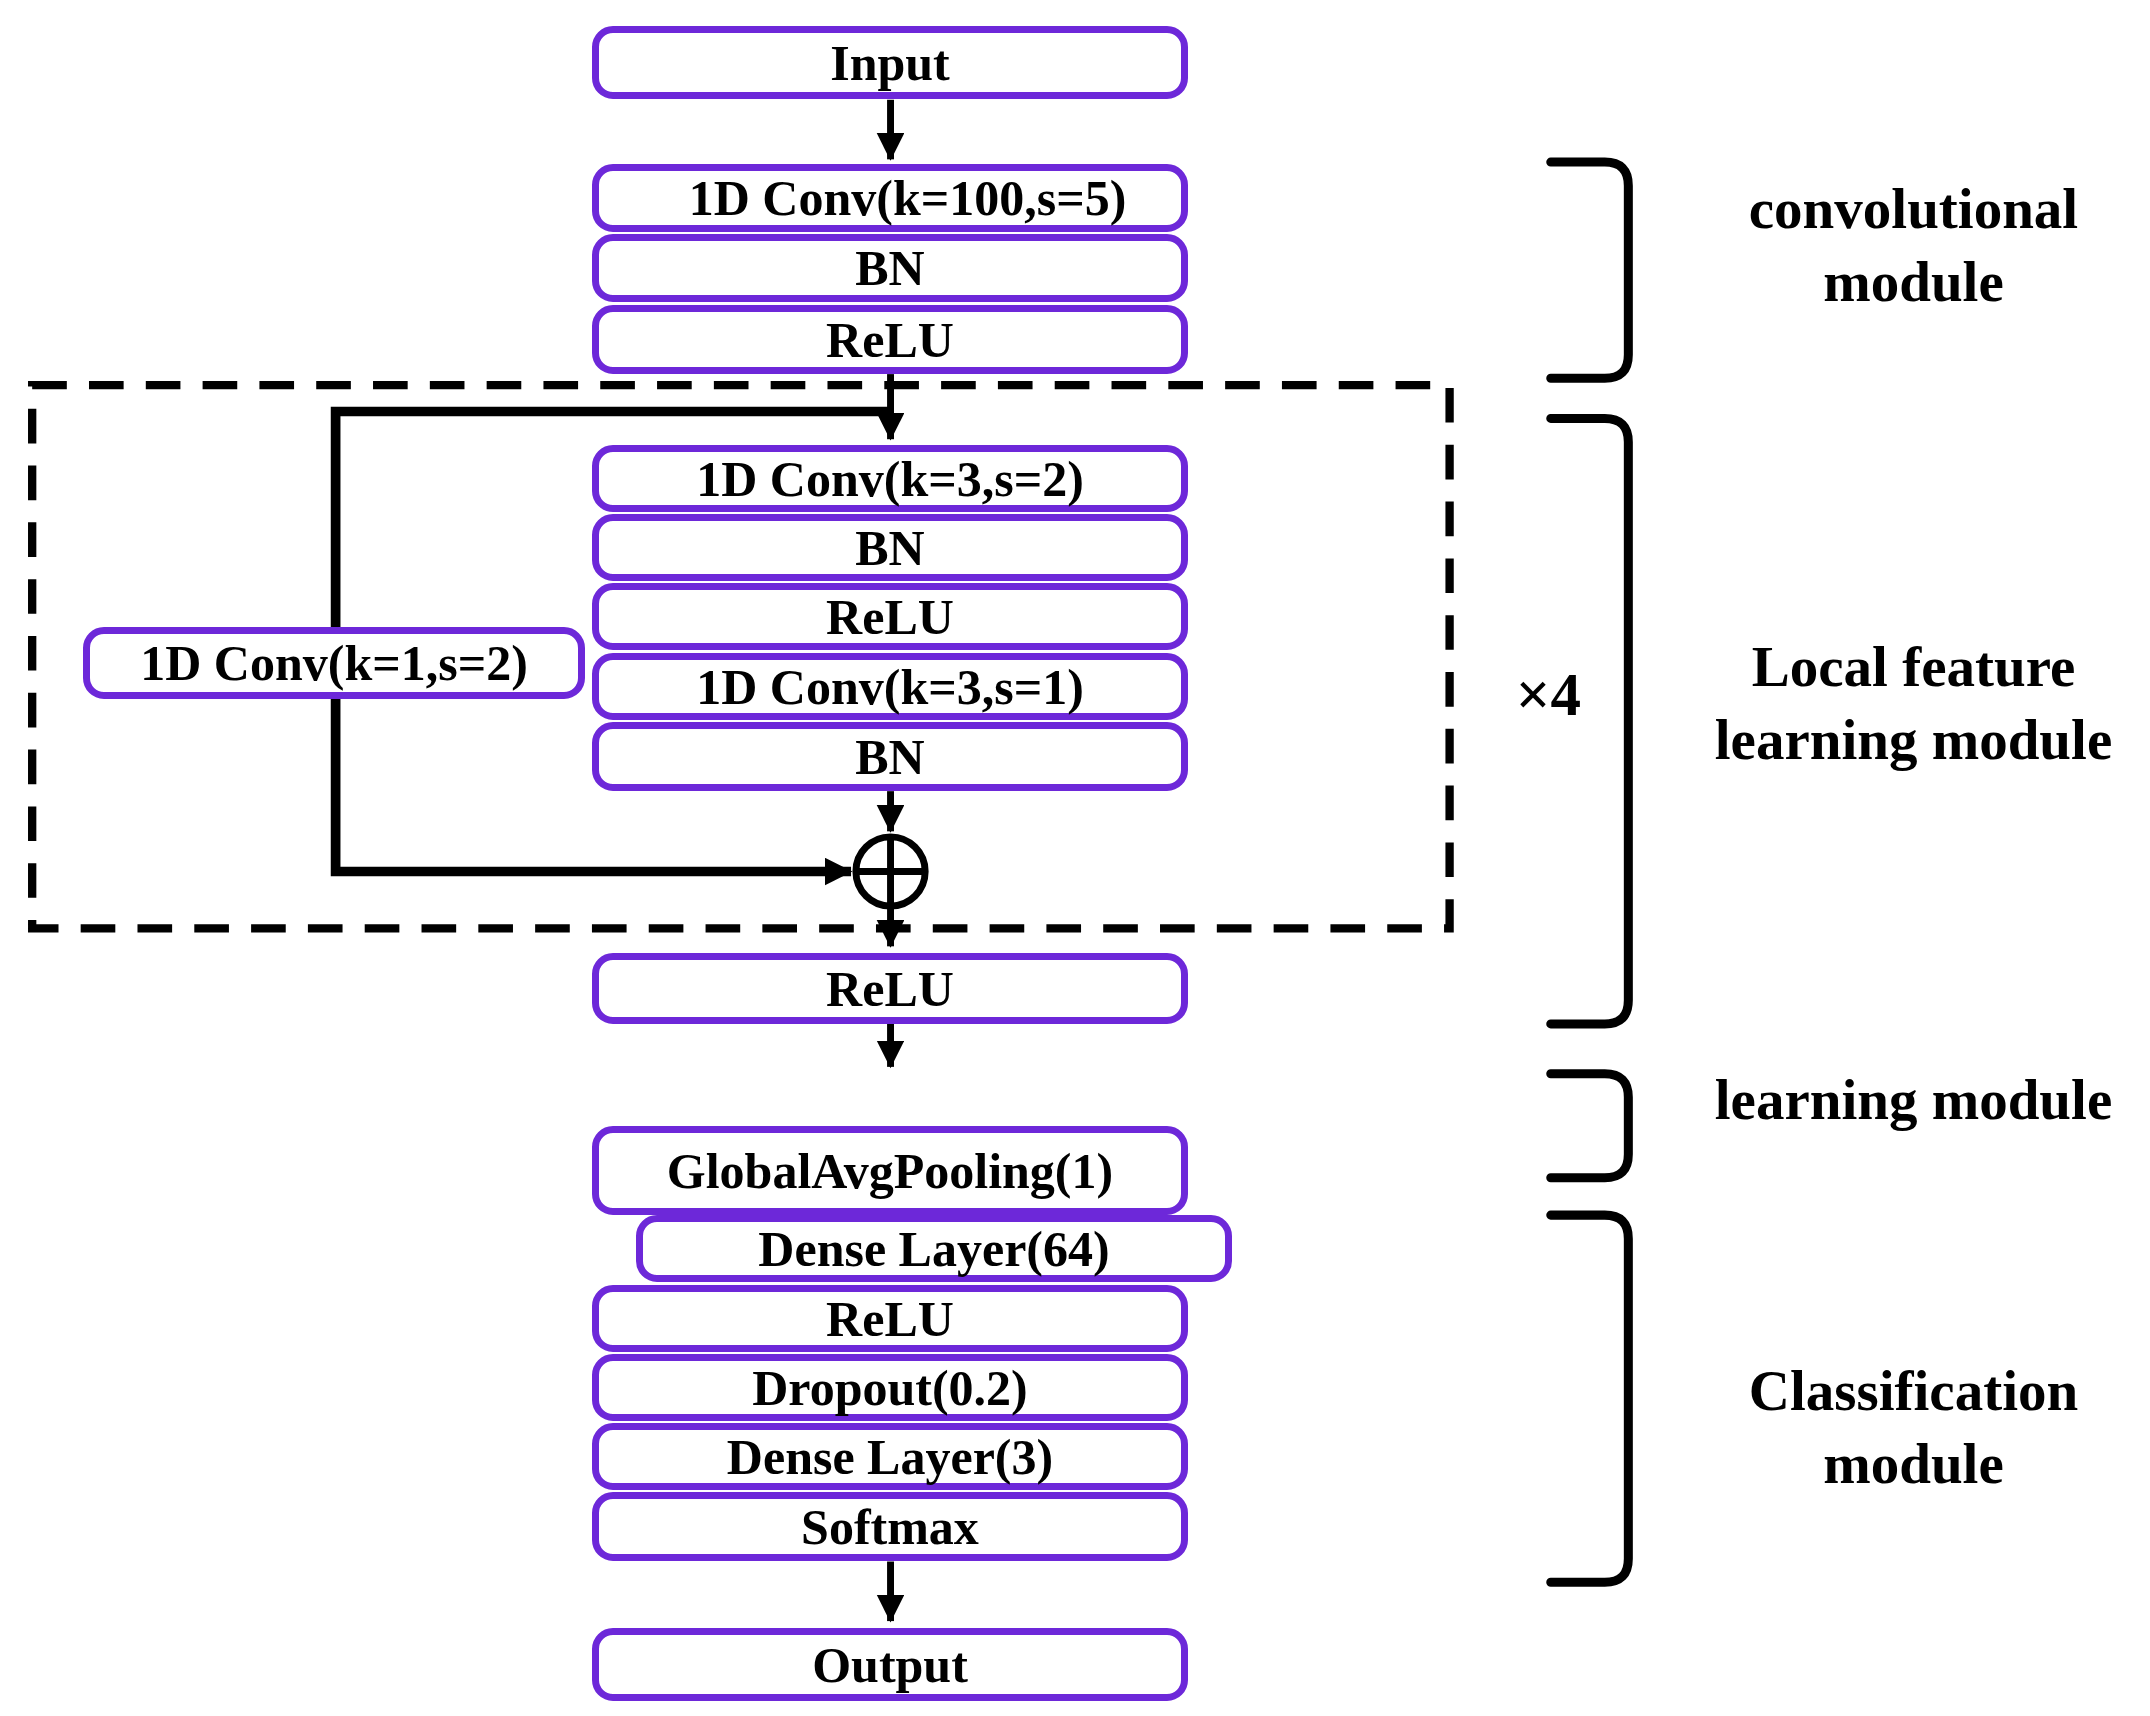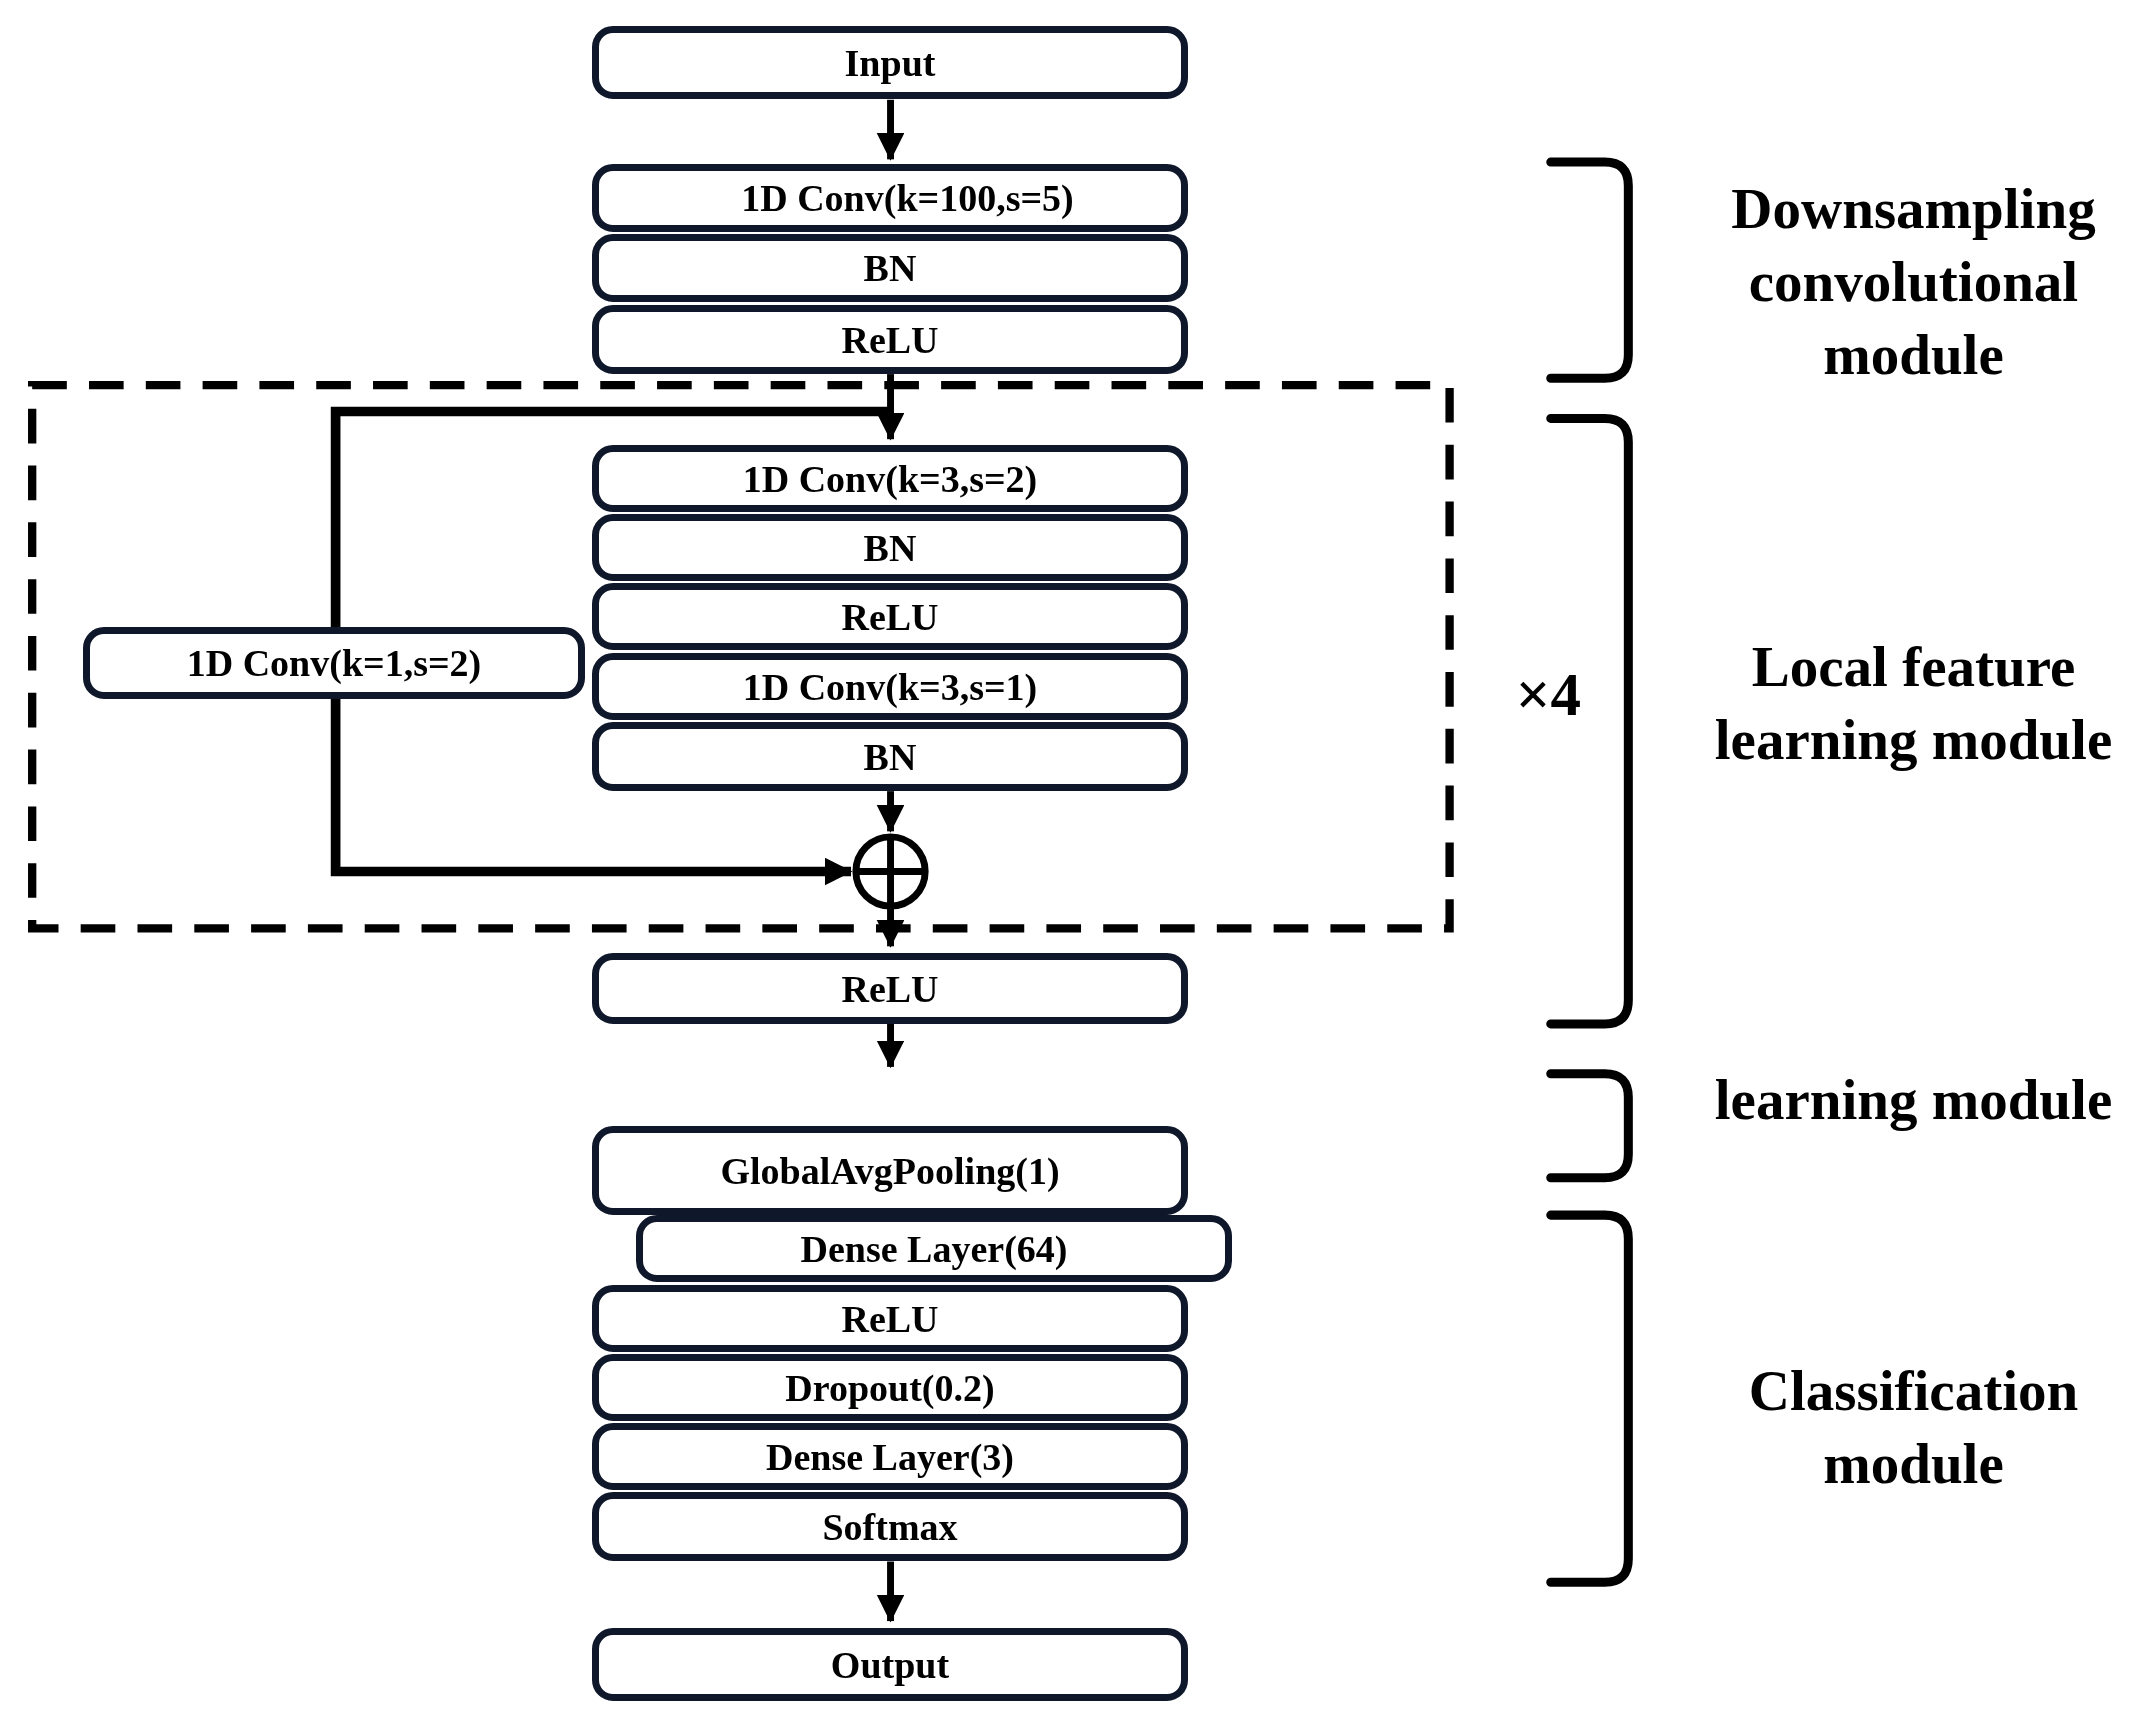--- a/index.html
+++ b/index.html
@@ -20,27 +20,27 @@
     position: absolute;
     left: 0;
     top: 0;
     width: 2151px;
     height: 1716px;
   }
   .box {
     position: absolute;
     box-sizing: border-box;
     background: #ffffff;
-    border: 7px solid #0f172a;
+    border: 7px solid #6d28d9;
     border-radius: 21px;
     display: flex;
     align-items: center;
     justify-content: center;
     font-weight: bold;
-    font-size: 38px;
+    font-size: 50px;
     line-height: 1;
     white-space: nowrap;
   }
   .col { left: 592px; width: 596px; }
   .module-label {
     position: absolute;
     width: 467px;
     text-align: center;
     font-weight: bold;
     font-size: 57px;
@@ -115,21 +115,20 @@
 
   <div class="box col" style="top:1215px;height:67px;margin-left:44px;">Dense Layer(64)</div>
   <div class="box col" style="top:1285px;height:67px;">ReLU</div>
   <div class="box col" style="top:1354px;height:67px;">Dropout(0.2)</div>
   <div class="box col" style="top:1423px;height:67px;">Dense Layer(3)</div>
   <div class="box col" style="top:1492px;height:69px;">Softmax</div>
 
   <div class="box col" style="top:1628px;height:73px;">Output</div>
 
   <div class="module-label" style="left:1680px;top:173px;">
-    <div>Downsampling</div>
     <div>convolutional</div>
     <div>module</div>
   </div>
 
   <div class="module-label" style="left:1680px;top:631px;">
     <div>Local feature</div>
     <div>learning module</div>
   </div>
 
   <div class="module-label" style="left:1680px;top:1064px;">

